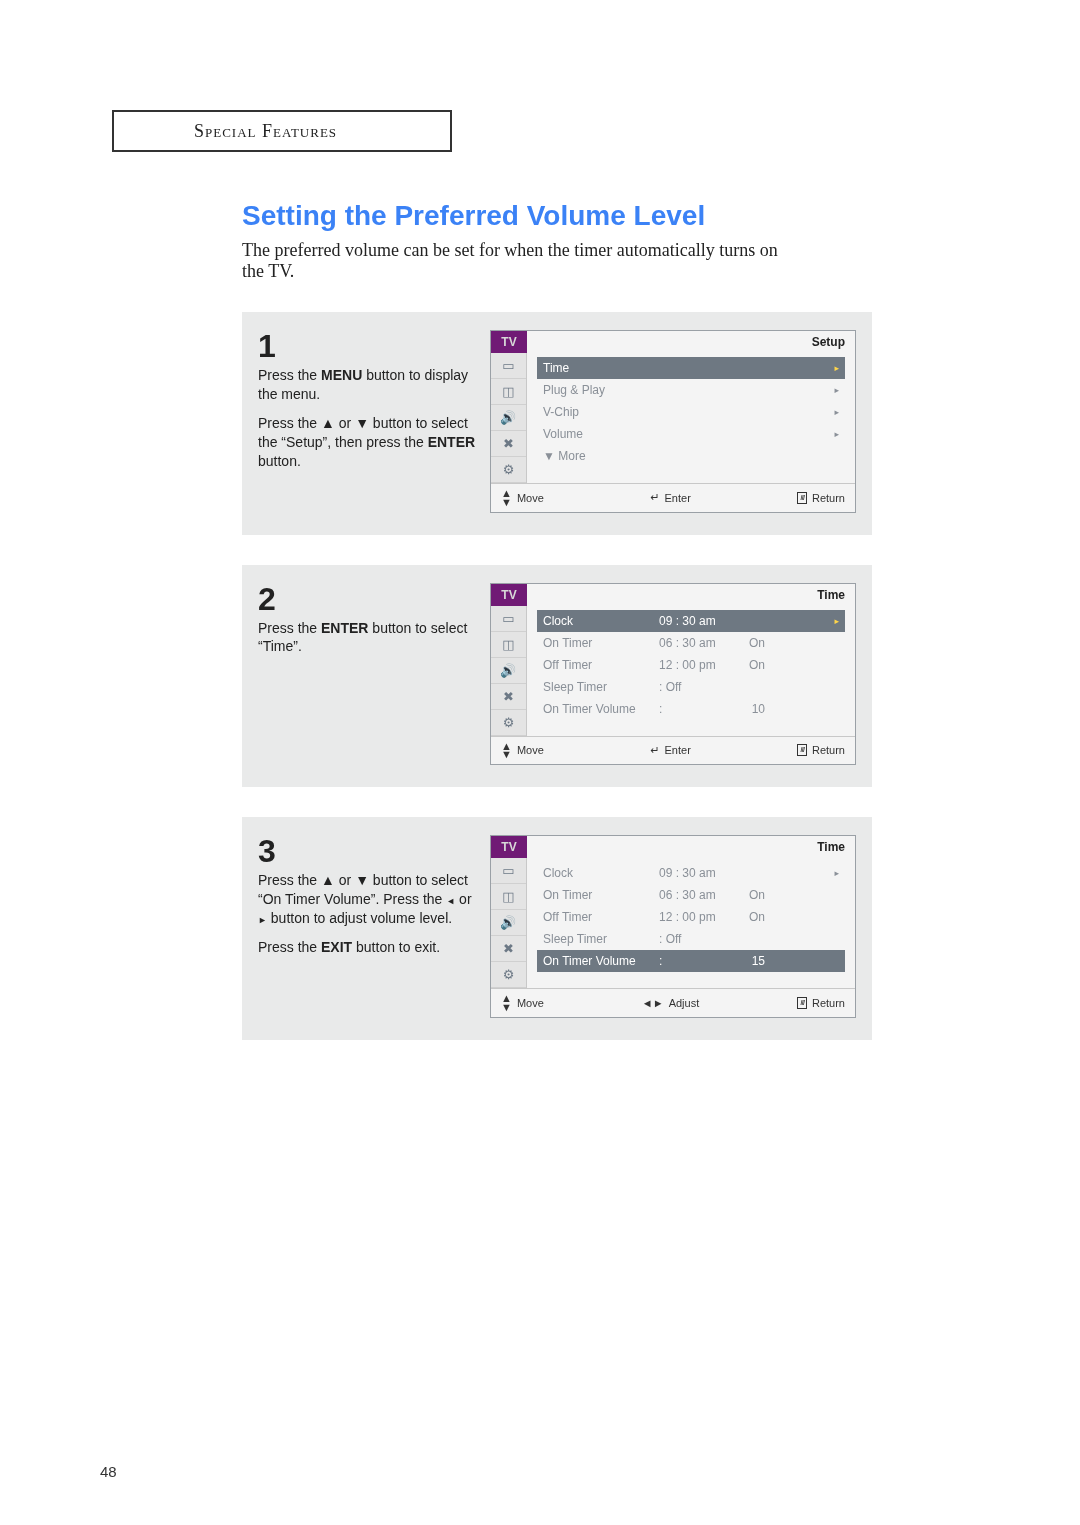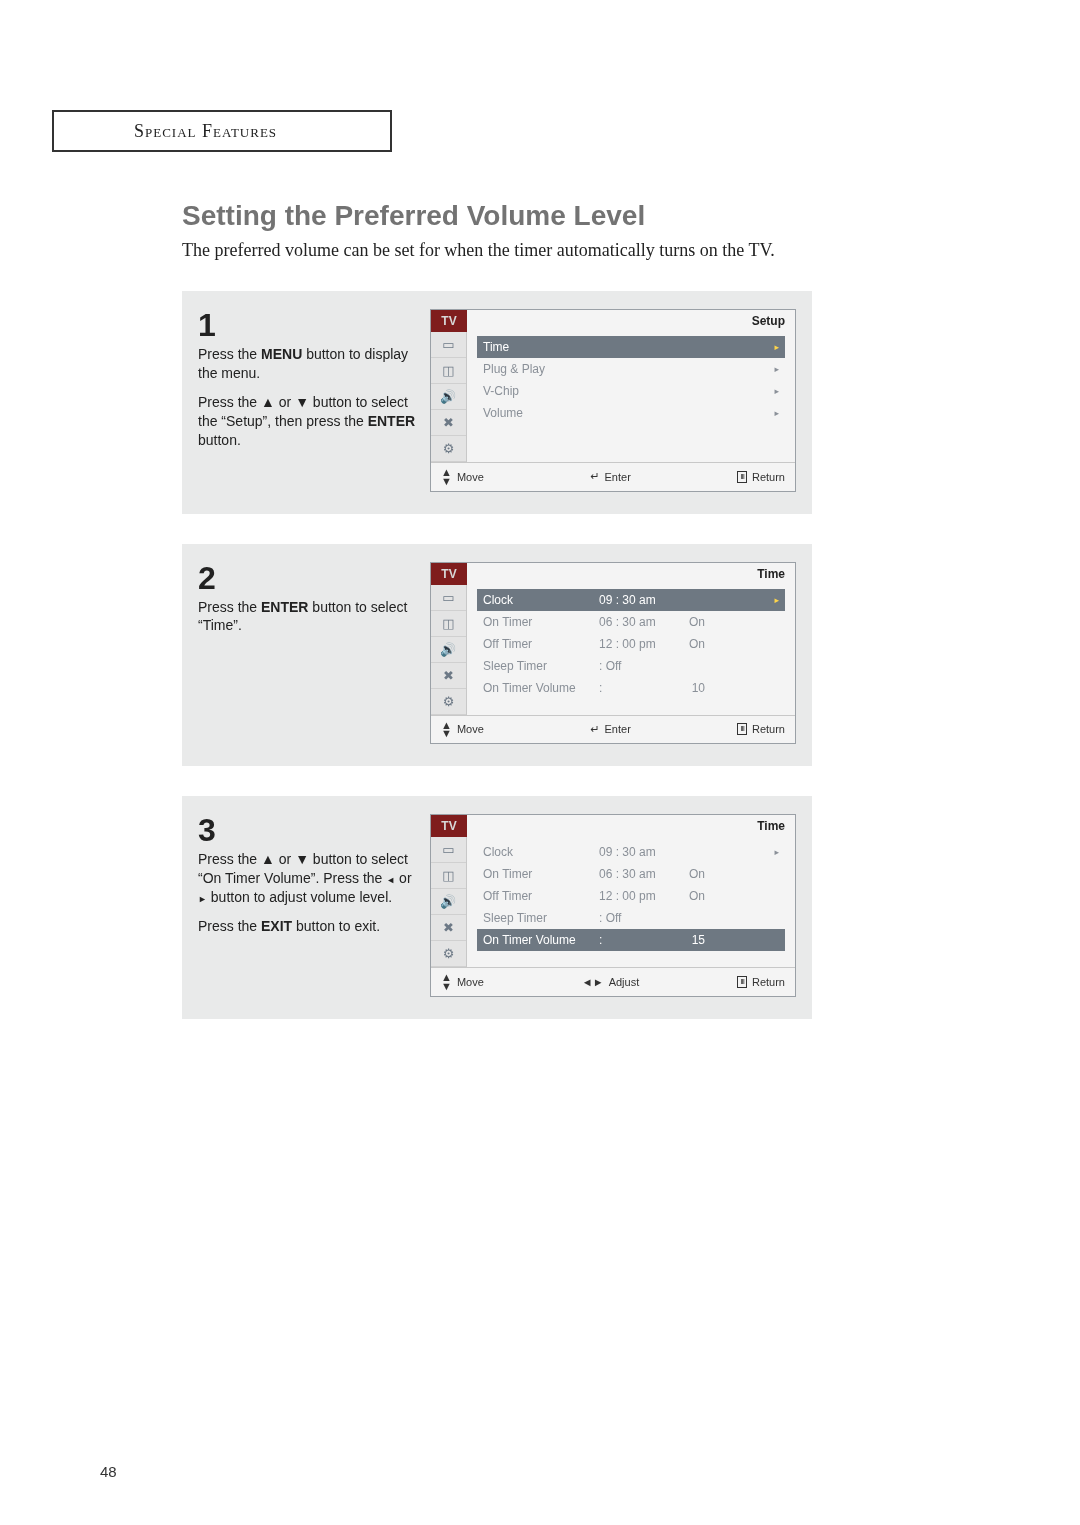--- a/index.html
+++ b/index.html
@@ -7,41 +7,41 @@
   body {
     width: 1080px;
     height: 1525px;
     background: #fff;
     font-family: Arial, Helvetica, sans-serif;
     color: #222;
     position: relative;
   }
   .page {
     width: 871px;
-    padding: 110px 90px 60px 52px;
+    padding: 110px 90px 60px 112px;
   }
   .section-header-box {
     border: 2px solid #333;
     padding: 10px 80px;
     width: 340px;
     margin-bottom: 48px;
     line-height: 1;
   }
   .section-header-box span {
     font-variant: small-caps;
     letter-spacing: 1px;
     font-size: 18px;
     font-family: Georgia, 'Times New Roman', serif;
   }
   .main-area { margin-left: 130px; }
   .headline {
     font-family: Arial, Helvetica, sans-serif;
     font-weight: bold;
     font-size: 28px;
-    color: #737373;
+    color: #3b82f6;
     margin: 0 0 8px 0;
   }
   .intro {
     font-family: Georgia, 'Times New Roman', serif;
     font-size: 18px;
     margin: 0 0 30px 0;
   }
 
   .step-block {
     background: #e9eaea;
@@ -73,21 +73,21 @@
     flex: 1;
     border: 1px solid #9aa0a6;
     background: #f4f4f4;
     font-size: 12px;
   }
   .osd-top {
     display: flex;
   }
   .osd-tv {
     width: 36px;
-    background: #7f1d1d;
+    background: #701a75;
     color: #d8d8d8;
     font-weight: bold;
     font-size: 12px;
     text-align: center;
     padding: 4px 0;
   }
   .osd-title {
     flex: 1;
     text-align: right;
     font-weight: bold;
@@ -148,20 +148,21 @@
   }
   .osd-footer .grp { display: inline-flex; align-items: center; gap: 5px; }
   .glyph { font-size: 11px; }
   .return-glyph {
     display: inline-block;
     border: 1px solid #333;
     padding: 0 2px;
     font-size: 8px;
     line-height: 10px;
     letter-spacing: -1px;
+    font-style: italic;
   }
 
   .page-number {
     position: absolute;
     left: 100px;
     bottom: 45px;
     font-size: 15px;
     color: #333;
   }
   .updown { font-size: 11px; line-height: 0.8; display:inline-flex; flex-direction:column; align-items:center; }
@@ -213,20 +214,23 @@
                 <span class="caret">▸</span>
               </div>
             <div class="osd-row">
                 <span class="lbl">V-Chip</span>
                 <span class="caret">▸</span>
               </div>
             <div class="osd-row">
                 <span class="lbl">Volume</span>
                 <span class="caret">▸</span>
               </div>
+            <div class="osd-row">
+                <span class="lbl">▼ More</span>
+              </div>
           </div>
         </div>
         <div class="osd-footer">
           <span class="grp">
               <span class="updown">
                 <span>▲</span>
                 <span>▼</span>
               </span>
               <span>Move</span>
             </span>

